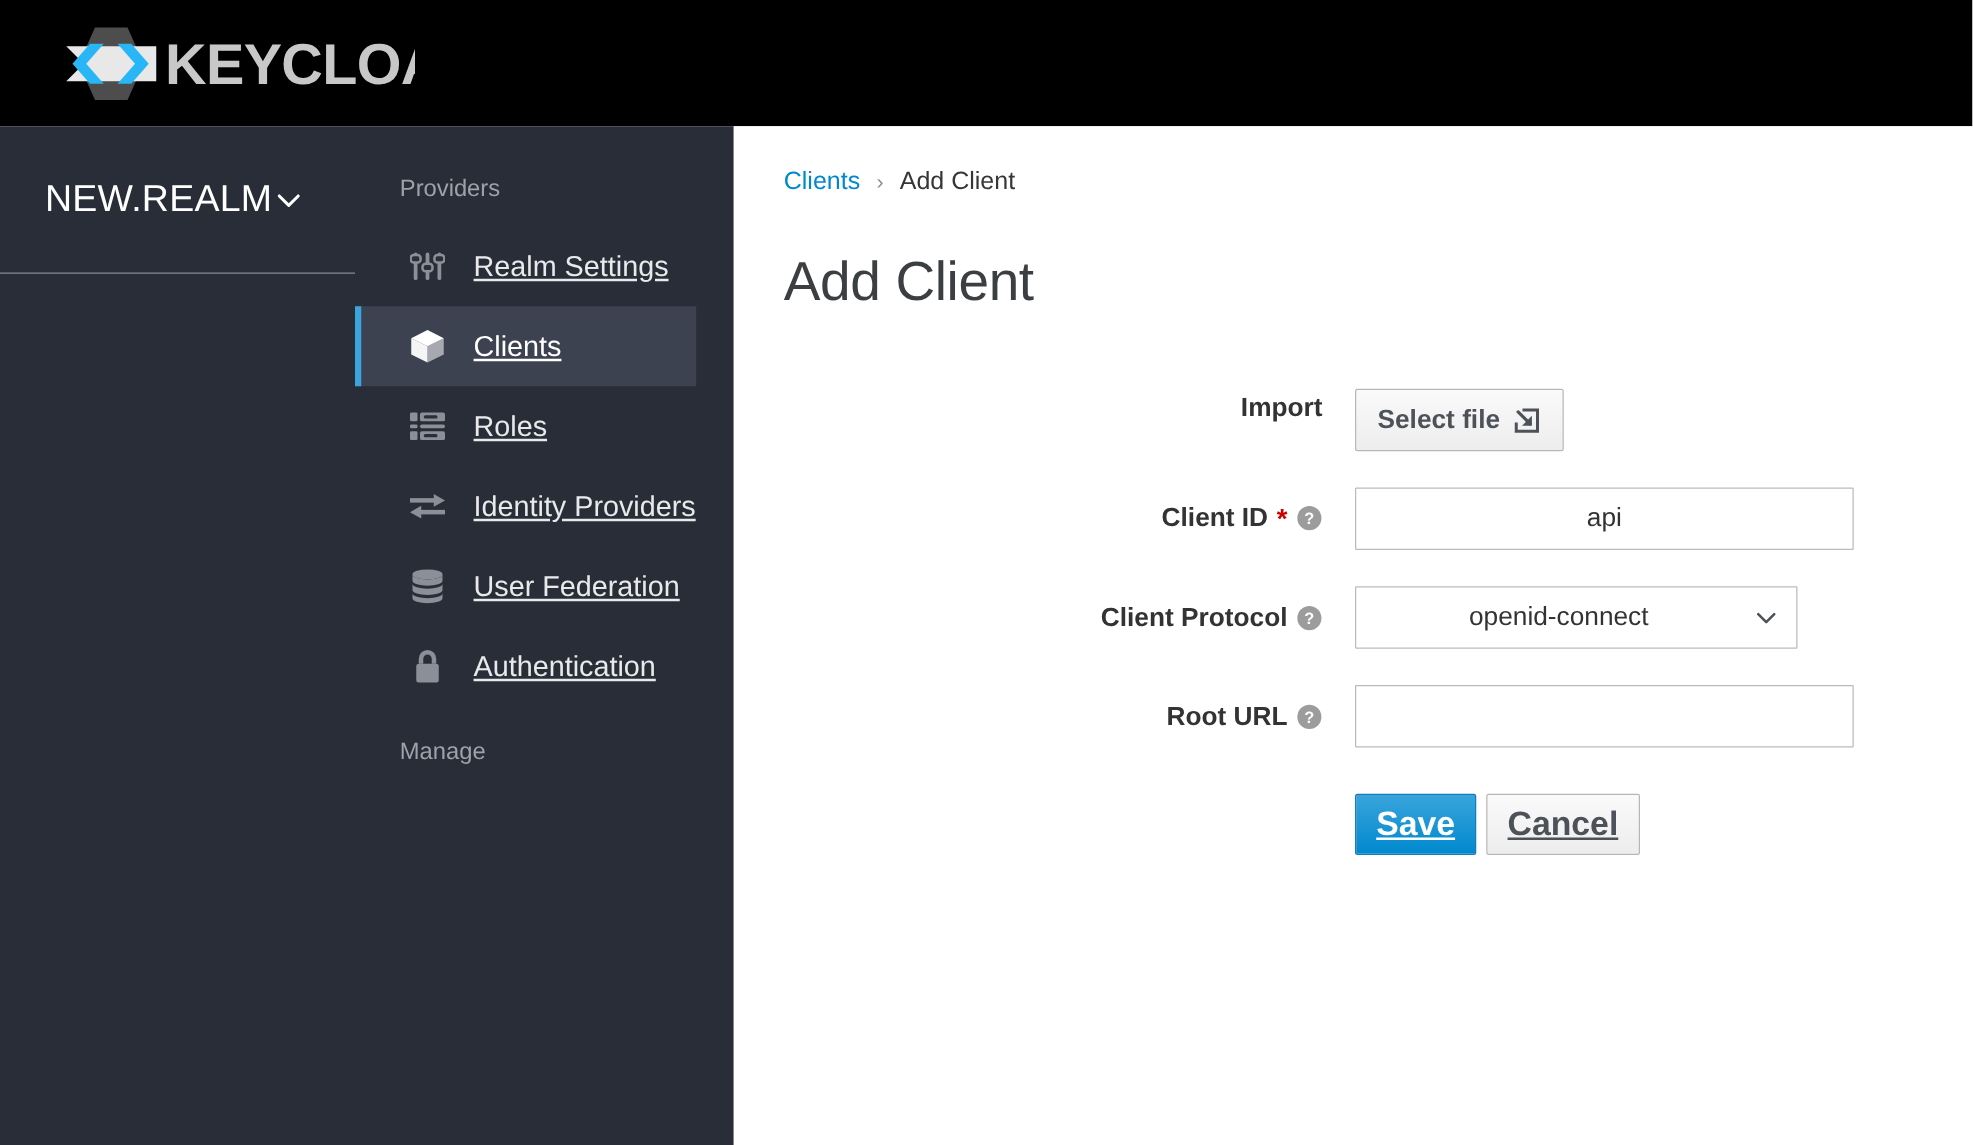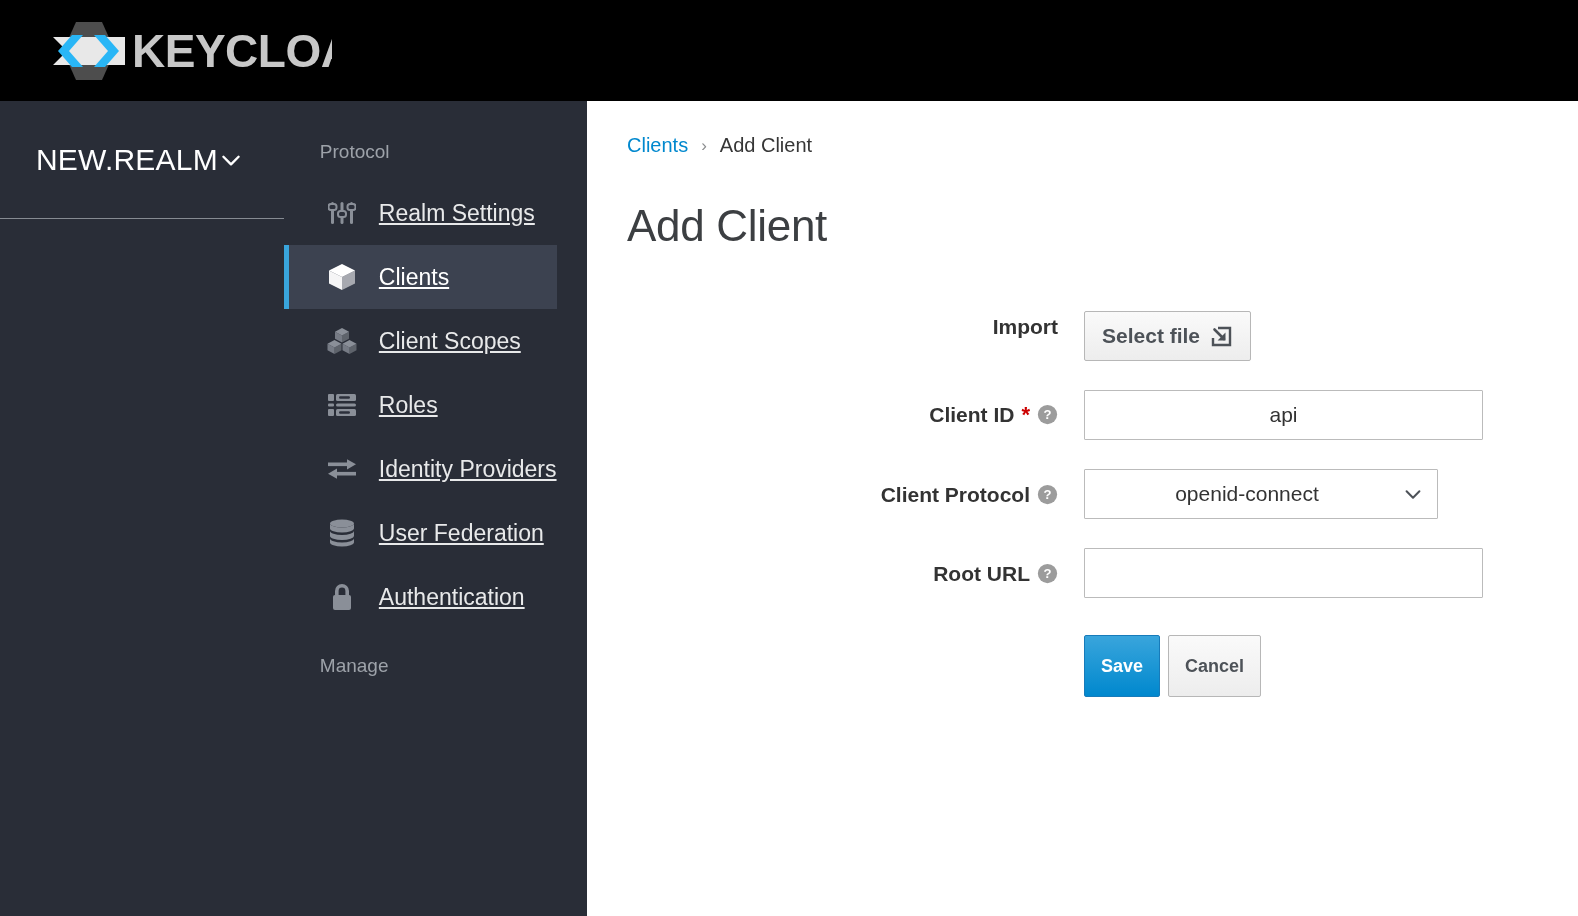--- a/index.html
+++ b/index.html
@@ -104,23 +104,23 @@
   }
   .select-wrap { position: relative; width: 354px; }
   .select-input { width: 100%; appearance: none; -webkit-appearance: none; cursor: pointer; padding-right: 42px; }
   .select-chev {
     position: absolute; right: 14px; top: 50%; transform: translateY(-50%);
     width: 22px; height: 22px; pointer-events: none;
   }
 
   .actions { display: flex; gap: 8px; margin-top: 37px; margin-left: 457px; }
   .btn {
-    height: 62px; padding: 0 16px; border-radius: 2px; font-size: 18px;
+    height: 49px; padding: 0 16px; border-radius: 2px; font-size: 27px;
     font-weight: 700; cursor: pointer; font-family: "Liberation Sans", sans-serif;
-    display: inline-flex; align-items: center; justify-content: center;
+    display: inline-flex; align-items: center; justify-content: center; text-decoration: underline;
   }
   .btn-primary {
     background: linear-gradient(to bottom, #39a5dc 0%, #0088ce 100%);
     border: 1px solid #177bba; color: #fff;
   }
   .btn-default {
     background: linear-gradient(to bottom, #fafafa 0%, #ededed 100%);
     border: 1px solid #b7b7b7; color: #4d5258;
   }
 </style>
@@ -147,21 +147,21 @@
 
       <div class="realm-select">
         <span class="realm-name">NEW.REALM</span>
         <svg class="chev-white" viewBox="0 0 24 24">
           <path d="M5 9 L12 16 L19 9" fill="none" stroke="#ffffff" stroke-width="2.2" stroke-linecap="round" stroke-linejoin="round"></path>
         </svg>
       </div>
 
       <div class="nav">
 
-        <div class="nav-section">Protocol</div>
+        <div class="nav-section">Providers</div>
 
         <div class="nav-item">
           <span class="nav-icon">
             <svg width="28" height="26" viewBox="0 0 28 26">
               <g fill="#8a8f98">
                 <rect x="3" y="2" width="3" height="22" rx="1.5"></rect>
                 <rect x="12.5" y="2" width="3" height="22" rx="1.5"></rect>
                 <rect x="22" y="2" width="3" height="22" rx="1.5"></rect>
                 <rect x="0.5" y="4" width="8" height="6" rx="2.5" fill="#2b2f3a" stroke="#8a8f98" stroke-width="2"></rect>
                 <rect x="10" y="11" width="8" height="6" rx="2.5" fill="#2b2f3a" stroke="#8a8f98" stroke-width="2"></rect>
@@ -176,38 +176,20 @@
           <span class="nav-icon">
             <svg width="30" height="30" viewBox="0 0 30 30">
               <polygon points="15,2 28,8.5 15,15 2,8.5" fill="#ffffff"></polygon>
               <polygon points="2,8.5 15,15 15,28 2,21.5" fill="#ffffff" opacity="0.95"></polygon>
               <polygon points="28,8.5 28,21.5 15,28 15,15" fill="#ffffff" opacity="0.55"></polygon>
             </svg>
           </span>
           <span class="nav-label">Clients</span>
         </div>
 
-        <div class="nav-item">
-          <span class="nav-icon">
-            <svg width="30" height="28" viewBox="0 0 30 28">
-              <g fill="#8a8f98">
-                <polygon points="15,1 22,4.8 15,8.6 8,4.8"></polygon>
-                <polygon points="8,4.8 15,8.6 15,15.5 8,11.7" opacity="0.8"></polygon>
-                <polygon points="22,4.8 22,11.7 15,15.5 15,8.6" opacity="0.55"></polygon>
-                <polygon points="7.5,13 14.5,16.8 7.5,20.6 0.5,16.8"></polygon>
-                <polygon points="0.5,16.8 7.5,20.6 7.5,27 0.5,23.2" opacity="0.8"></polygon>
-                <polygon points="14.5,16.8 14.5,23.2 7.5,27 7.5,20.6" opacity="0.55"></polygon>
-                <polygon points="22.5,13 29.5,16.8 22.5,20.6 15.5,16.8"></polygon>
-                <polygon points="15.5,16.8 22.5,20.6 22.5,27 15.5,23.2" opacity="0.8"></polygon>
-                <polygon points="29.5,16.8 29.5,23.2 22.5,27 22.5,20.6" opacity="0.55"></polygon>
-              </g>
-            </svg>
-          </span>
-          <span class="nav-label">Client Scopes</span>
-        </div>
 
         <div class="nav-item">
           <span class="nav-icon">
             <svg width="28" height="24" viewBox="0 0 28 24">
               <g fill="#8a8f98">
                 <rect x="0" y="1" width="6" height="7" rx="1"></rect>
                 <rect x="8" y="1" width="20" height="7" rx="1.5"></rect>
                 <rect x="11" y="3.2" width="11" height="2.6" rx="1.3" fill="#2b2f3a"></rect>
                 <rect x="0" y="10.5" width="6" height="3" rx="1"></rect>
                 <rect x="8" y="10.5" width="20" height="3" rx="1.5"></rect>

